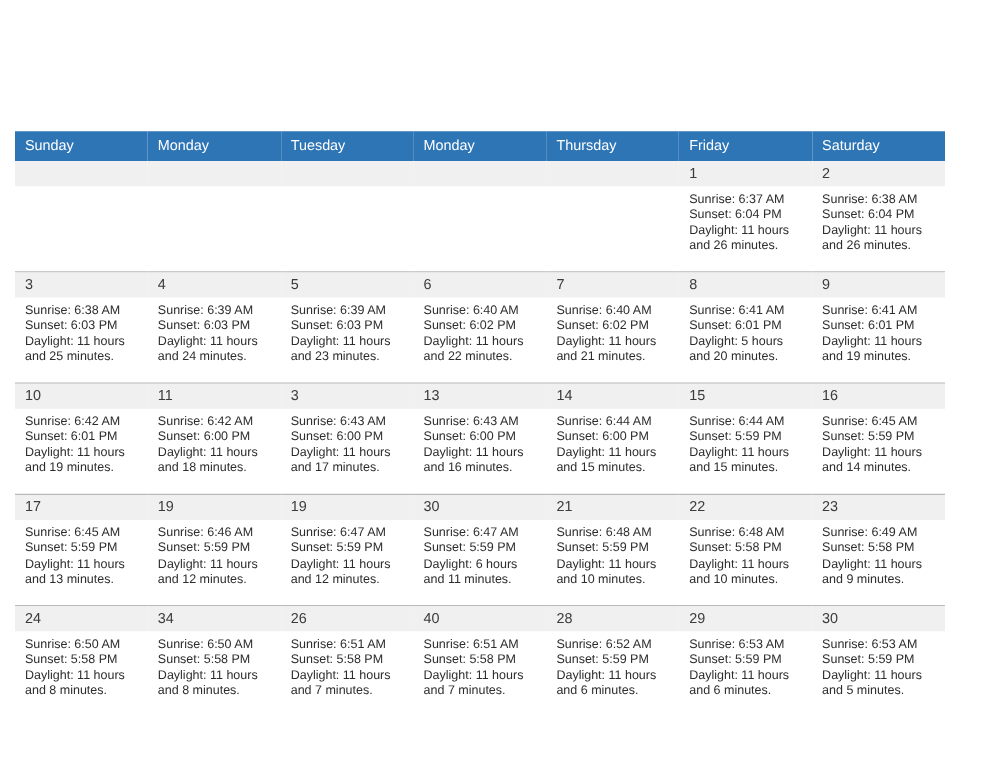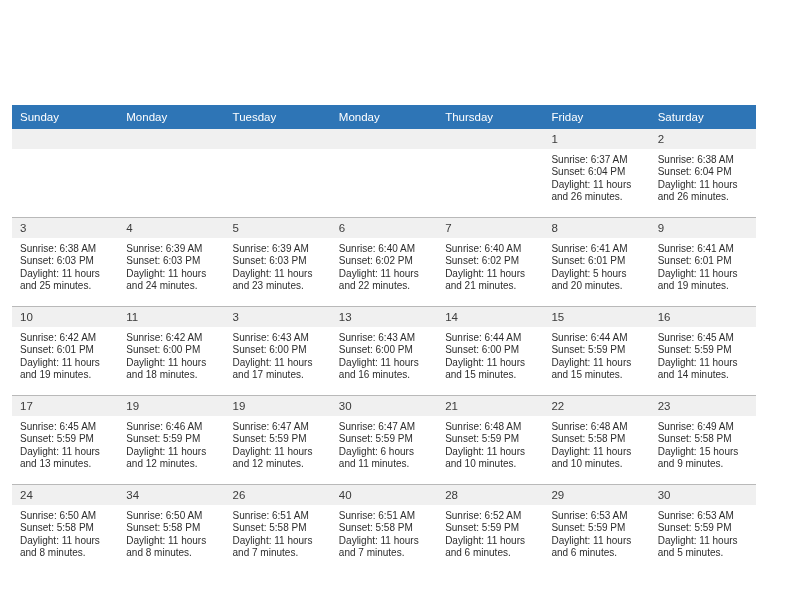--- a/index.html
+++ b/index.html
@@ -416,21 +416,21 @@
                 <div class="daylight">Daylight: 11 hours and 10 minutes.</div>
               </div>
             </div>
           </td>
           <td>
             <div class="cell">
               <div class="daynum">23</div>
               <div class="info">
                 <div>Sunrise: 6:49 AM</div>
                 <div>Sunset: 5:58 PM</div>
-                <div class="daylight">Daylight: 15 hours and 9 minutes.</div>
+                <div class="daylight">Daylight: 11 hours and 9 minutes.</div>
               </div>
             </div>
           </td>
         </tr>
         <tr class="week">
           <td>
             <div class="cell">
               <div class="daynum">24</div>
               <div class="info">
                 <div>Sunrise: 6:50 AM</div>

